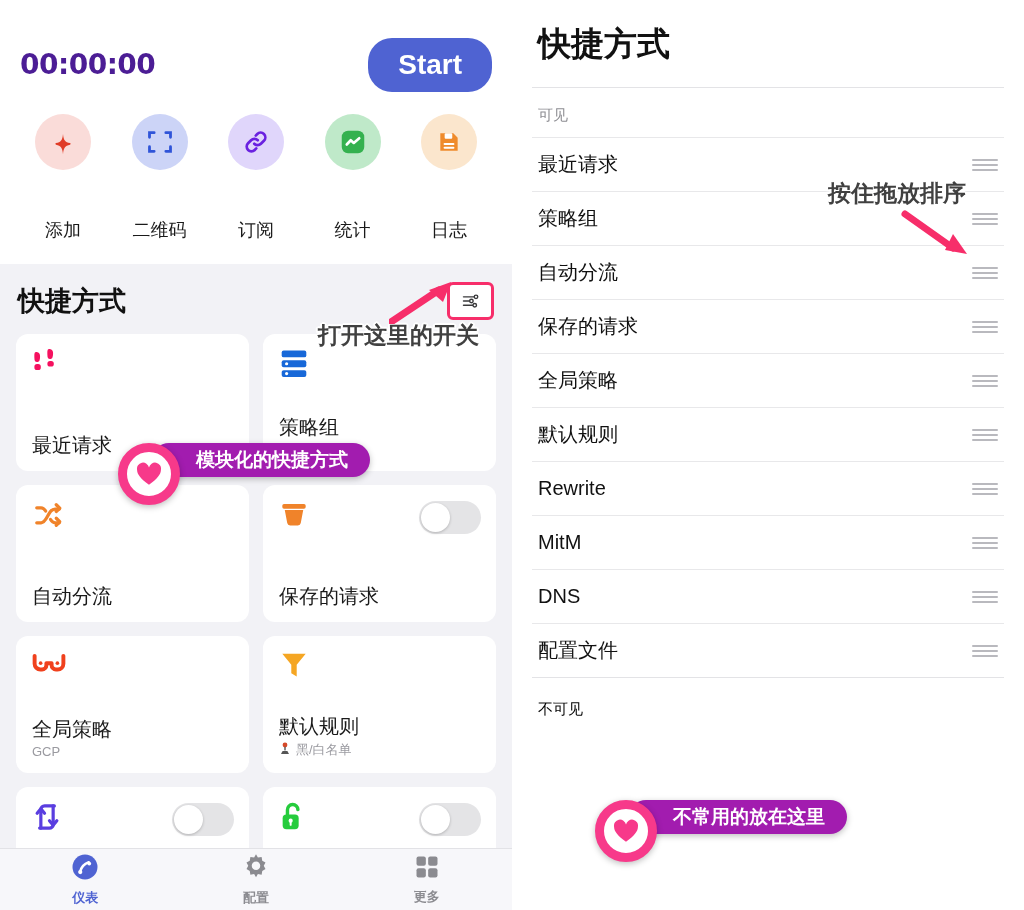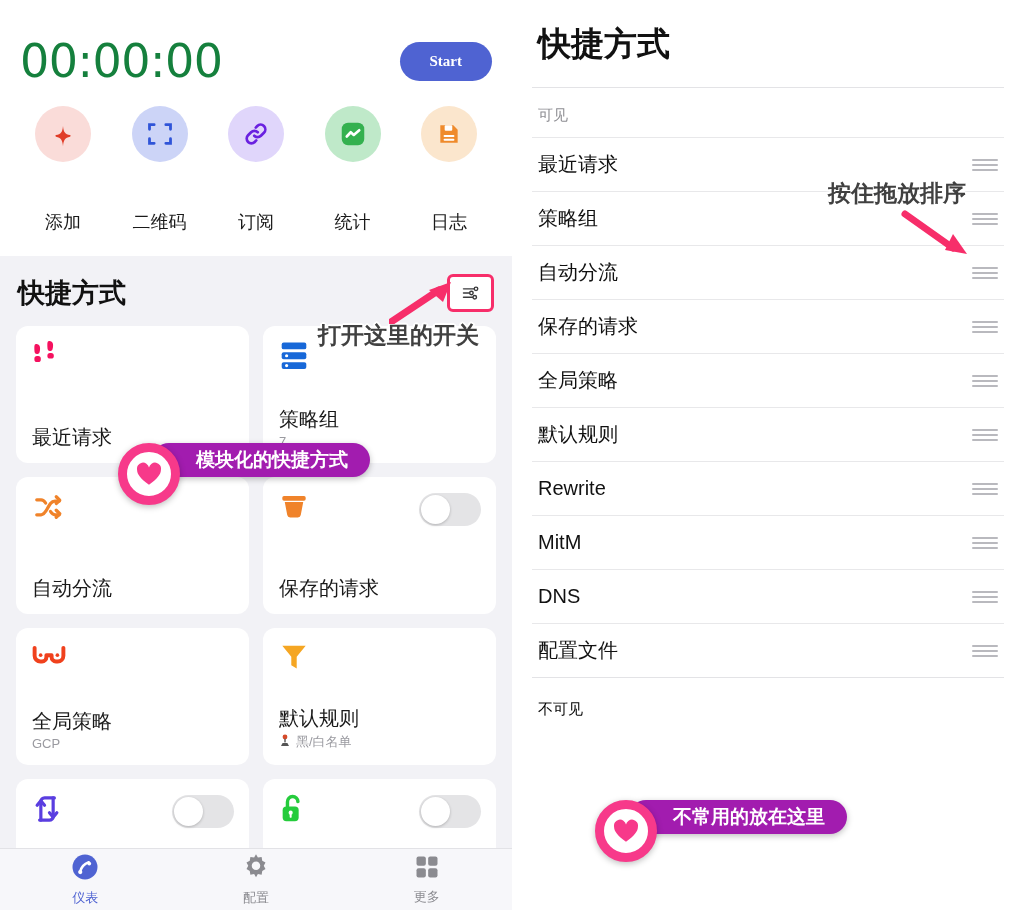--- a/index.html
+++ b/index.html
@@ -16,30 +16,30 @@
     position: relative;
     width: 512px; height: 910px;
     background: #ffffff;
     overflow: hidden;
   }
   .timer-row {
     display: flex; align-items: center; justify-content: space-between;
     padding: 38px 20px 0 20px;
   }
   .timer-text {
-    font-size: 46px; font-weight: 400; color: #15803d;
+    font-size: 28px; font-weight: 700; color: #4c1d95;
     letter-spacing: -0.5px; line-height: 1;
     font-family: "DejaVu Sans", sans-serif;
   }
   .start-btn {
     background: #4f63d2; color: #ffffff;
-    font-size: 15px; font-weight: 700;
+    font-size: 28px; font-weight: 700;
     border-radius: 24px; border: none;
     padding: 11px 30px; cursor: pointer;
-    font-family: Liberation Serif, serif;
+    font-family: Liberation Sans, sans-serif;
   }
 
   .quick-icons {
     display: flex; justify-content: space-between;
     padding: 22px 18px 0 18px;
   }
   .q-item { display: flex; flex-direction: column; align-items: center; width: 90px; cursor: pointer; gap: 36px; }
   .q-circle {
     width: 56px; height: 56px; border-radius: 50%;
     display: flex; align-items: center; justify-content: center;
@@ -83,21 +83,21 @@
     box-shadow: 0 1px 3px rgba(0,0,0,.22);
   }
 
   
   .tabbar {
     position: absolute; left: 0; bottom: 0; width: 512px; height: 62px;
     background: #f7f7fa; border-top: 1px solid #e2e2e6;
     display: flex; align-items: center;
   }
   .tab { flex: 1; display: flex; flex-direction: column; align-items: center; gap: 3px; cursor: pointer; }
-  .tab-label { font-size: 13px; color: #8b8b90; font-weight: 400; }
+  .tab-label { font-size: 13px; color: #8b8b90; font-weight: 700; }
   .tab.active .tab-label { color: #4f63d2; }
 
   
   .right-panel {
     position: relative; width: 512px; height: 910px;
     background: #ffffff; padding: 0 20px; overflow: hidden;
   }
   .back-row { display: flex; align-items: center; gap: 4px; padding: 36px 0 0 6px; cursor: pointer; }
   .back-label { font-size: 21px; color: #4f63d2; }
   .page-title { font-size: 33px; font-weight: 700; color: #111; padding: 22px 0 20px 6px; }

